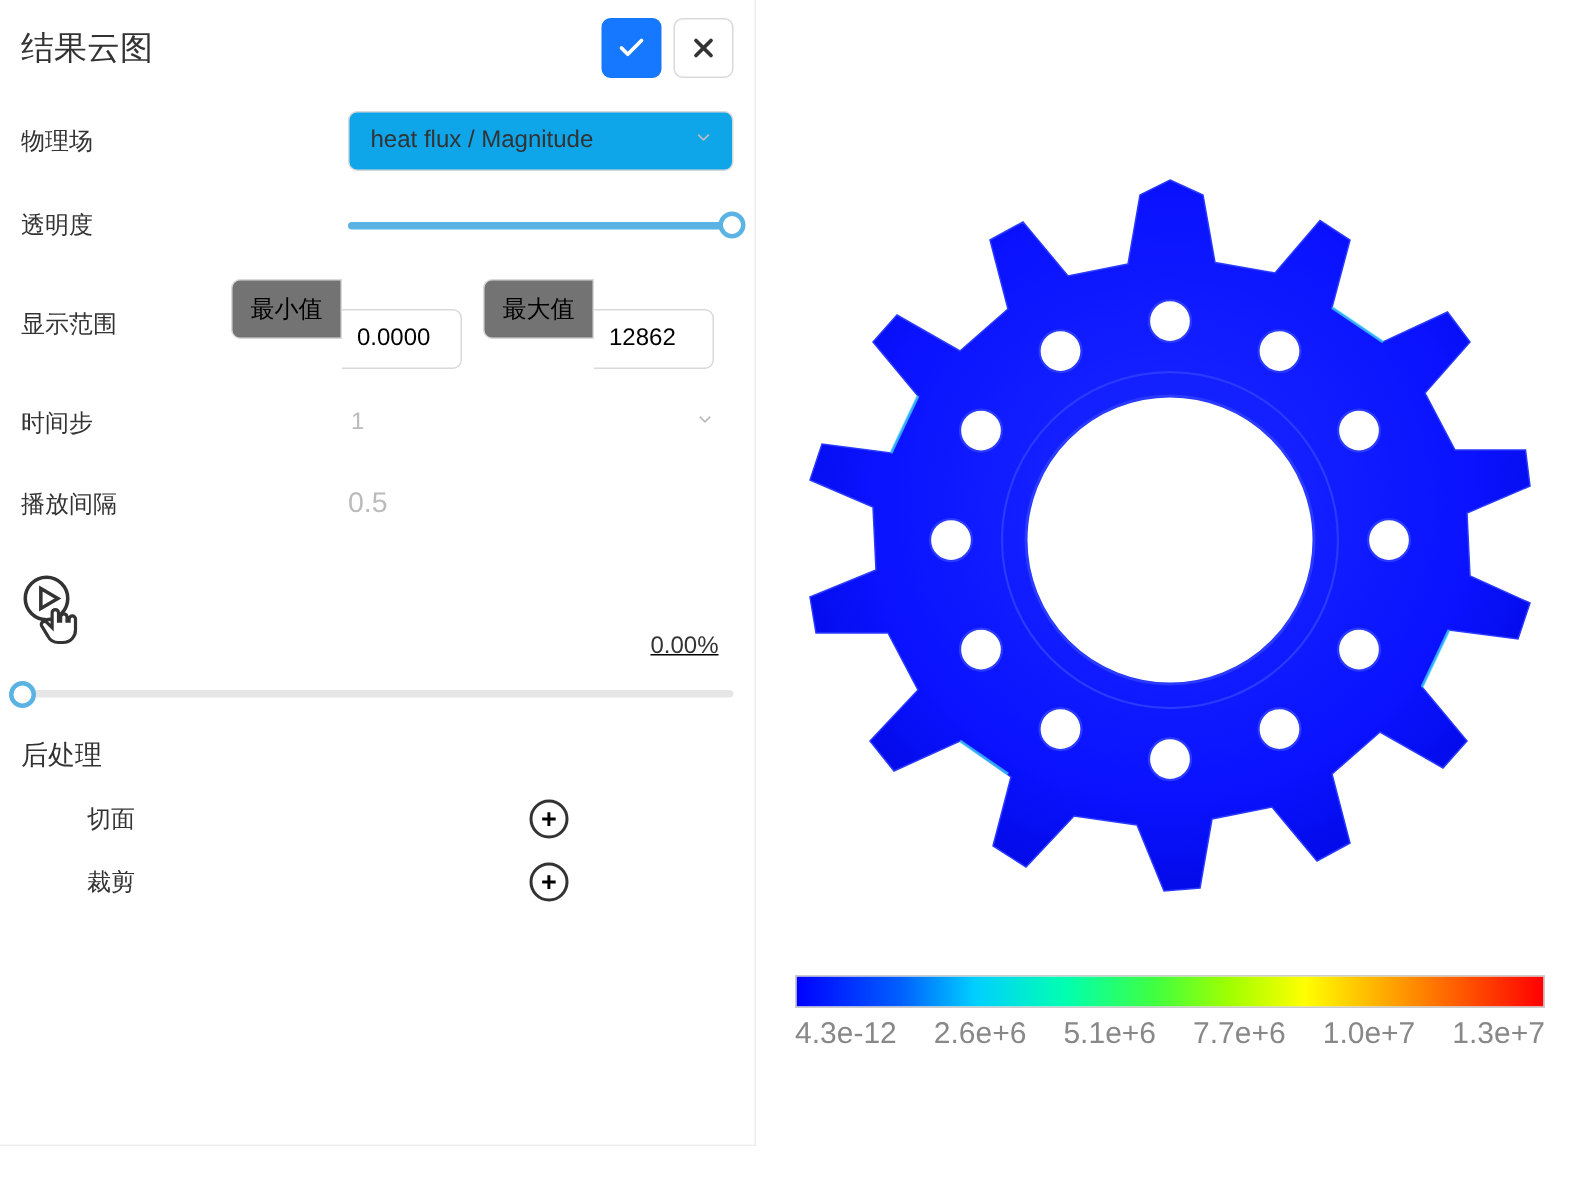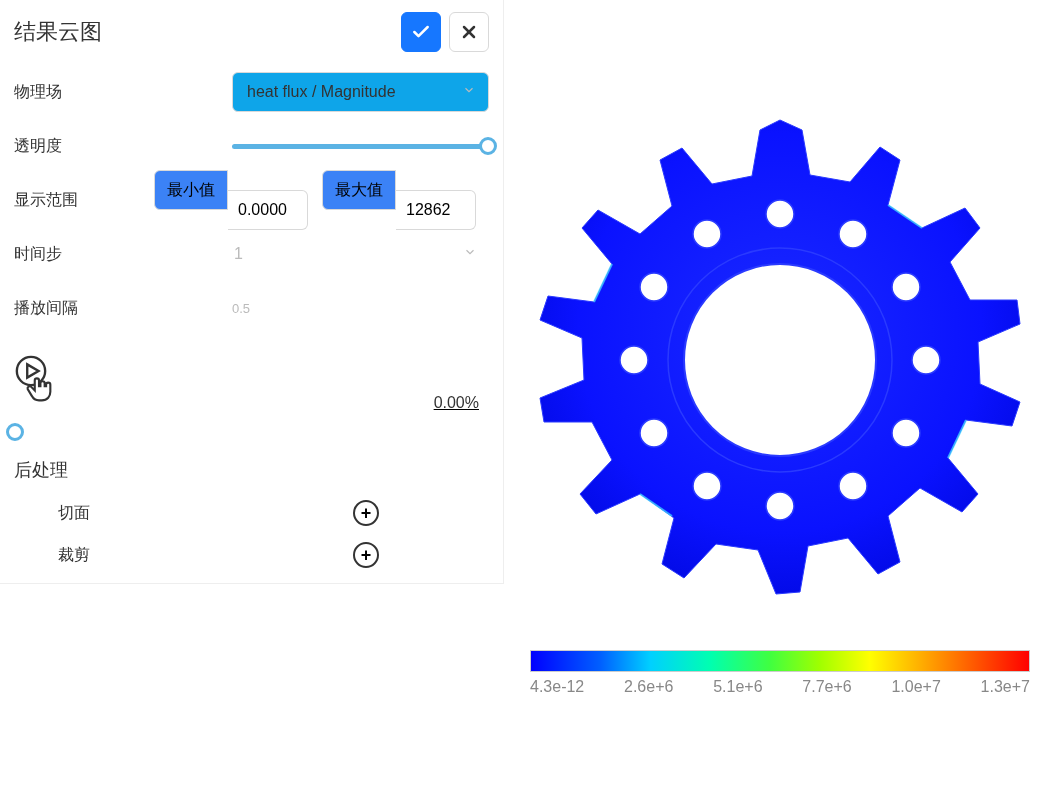--- a/index.html
+++ b/index.html
@@ -2,21 +2,21 @@
 <html><head>
 <meta charset="utf-8">
 <style>
 * { box-sizing: border-box; margin: 0; padding: 0; }
 body {
   font-family: -apple-system, BlinkMacSystemFont, "Segoe UI", "PingFang SC", "Microsoft YaHei", sans-serif;
   width: 1056px; height: 794px; overflow: hidden; background: #fff;
   display: flex; position: relative;
 }
 .panel {
-  width: 504px; height: 584px; border: 1px solid #eee; border-top: none; border-left: none;
+  width: 504px; height: 764px; border: 1px solid #eee; border-top: none; border-left: none;
   background: #fff; display: flex; flex-direction: column; padding: 12px 14px 0 14px;
   position: relative;
 }
 .panel-header {
   display: flex; align-items: center; justify-content: space-between; margin-bottom: 22px;
 }
 .panel-title { font-size: 22px; color: #333; }
 .header-actions { display: flex; gap: 8px; }
 .btn-icon {
   width: 40px; height: 40px; border-radius: 6px; display: flex; align-items: center;
@@ -41,27 +41,27 @@
 .slider-wrap { flex: 1; display: flex; align-items: center; margin-left: 108px; }
 .slider-track { flex: 1; height: 5px; background: #5bb3e4; border-radius: 3px; position: relative; }
 .slider-thumb {
   width: 18px; height: 18px; border-radius: 50%; background: #fff; border: 3px solid #5bb3e4;
   position: absolute; right: -8px; top: 50%; transform: translateY(-50%);
 }
 .range-group { display: flex; gap: 14px; margin-left: 30px; }
 .input-group { display: flex; }
 .input-addon {
   height: 40px; border: 1px solid #d9d9d9; padding: 0 12px; display: flex; align-items: center;
-  font-size: 16px; background: #3b82f6; border-radius: 6px 0 0 6px;
+  font-size: 16px; background: #737373; border-radius: 6px 0 0 6px;
 }
 .input-num {
   height: 40px; width: 80px; border: 1px solid #d9d9d9; border-left: none; padding: 0 10px;
   font-size: 16px; border-radius: 0 6px 6px 0; outline: none; margin-top: 20px;
 }
-.interval-val { margin-left: 108px; color: #bbb; font-size: 13px; text-align: right; }
+.interval-val { margin-left: 108px; color: #bbb; font-size: 19px; text-align: right; }
 
 .play-row { display: flex; flex-direction: column; margin: 10px 0 6px; position: relative; text-decoration: underline; }
 .play-btn { width: 34px; height: 34px; cursor: pointer; position: relative; }
 .play-btn svg { width: 34px; height: 34px; }
 .cursor-hand { position: absolute; left: 8px; top: 18px; width: 22px; height: 22px; pointer-events: none; }
 .percent { font-size: 16px; color: #333; align-self: flex-end; margin-right: 10px; margin-top: 6px; }
 
 .time-slider { height: 5px; background: #e6e6e6; border-radius: 3px; position: relative; margin: 14px 0 26px; cursor: pointer; }
 .time-slider .slider-thumb { left: -8px; right: auto; border-color: #5bb3e4; }
 
@@ -78,21 +78,21 @@
   align-items: center;
 }
 .gear-svg { margin-top: 80px; width: 520px; height: 560px; }
 .legend { display: flex; flex-direction: column; align-items: center; margin-top: 10px; width: 500px; }
 .legend-bar {
   width: 500px; height: 22px; border: 1px solid #ccc;
   background: linear-gradient(to right,
     #0000ff 0%, #0060ff 14%, #00d0ff 24%, #00ffb0 36%, #40ff40 48%,
     #a0ff00 58%, #ffff00 68%, #ffb000 78%, #ff6000 88%, #ff0000 100%);
 }
-.legend-labels { display: flex; justify-content: space-between; width: 500px; margin-top: 6px; font-size: 16px; color: #888; }
+.legend-labels { display: flex; justify-content: space-between; width: 500px; margin-top: 6px; font-size: 20px; color: #888; }
 </style>
 </head>
 <body>
 
 <div class="panel">
   <div class="panel-header">
     <div class="panel-title">结果云图</div>
     <div class="header-actions">
       <div class="btn-icon primary">
         <svg viewBox="0 0 24 24" fill="none" stroke="#fff" stroke-width="3" stroke-linecap="round" stroke-linejoin="round">

